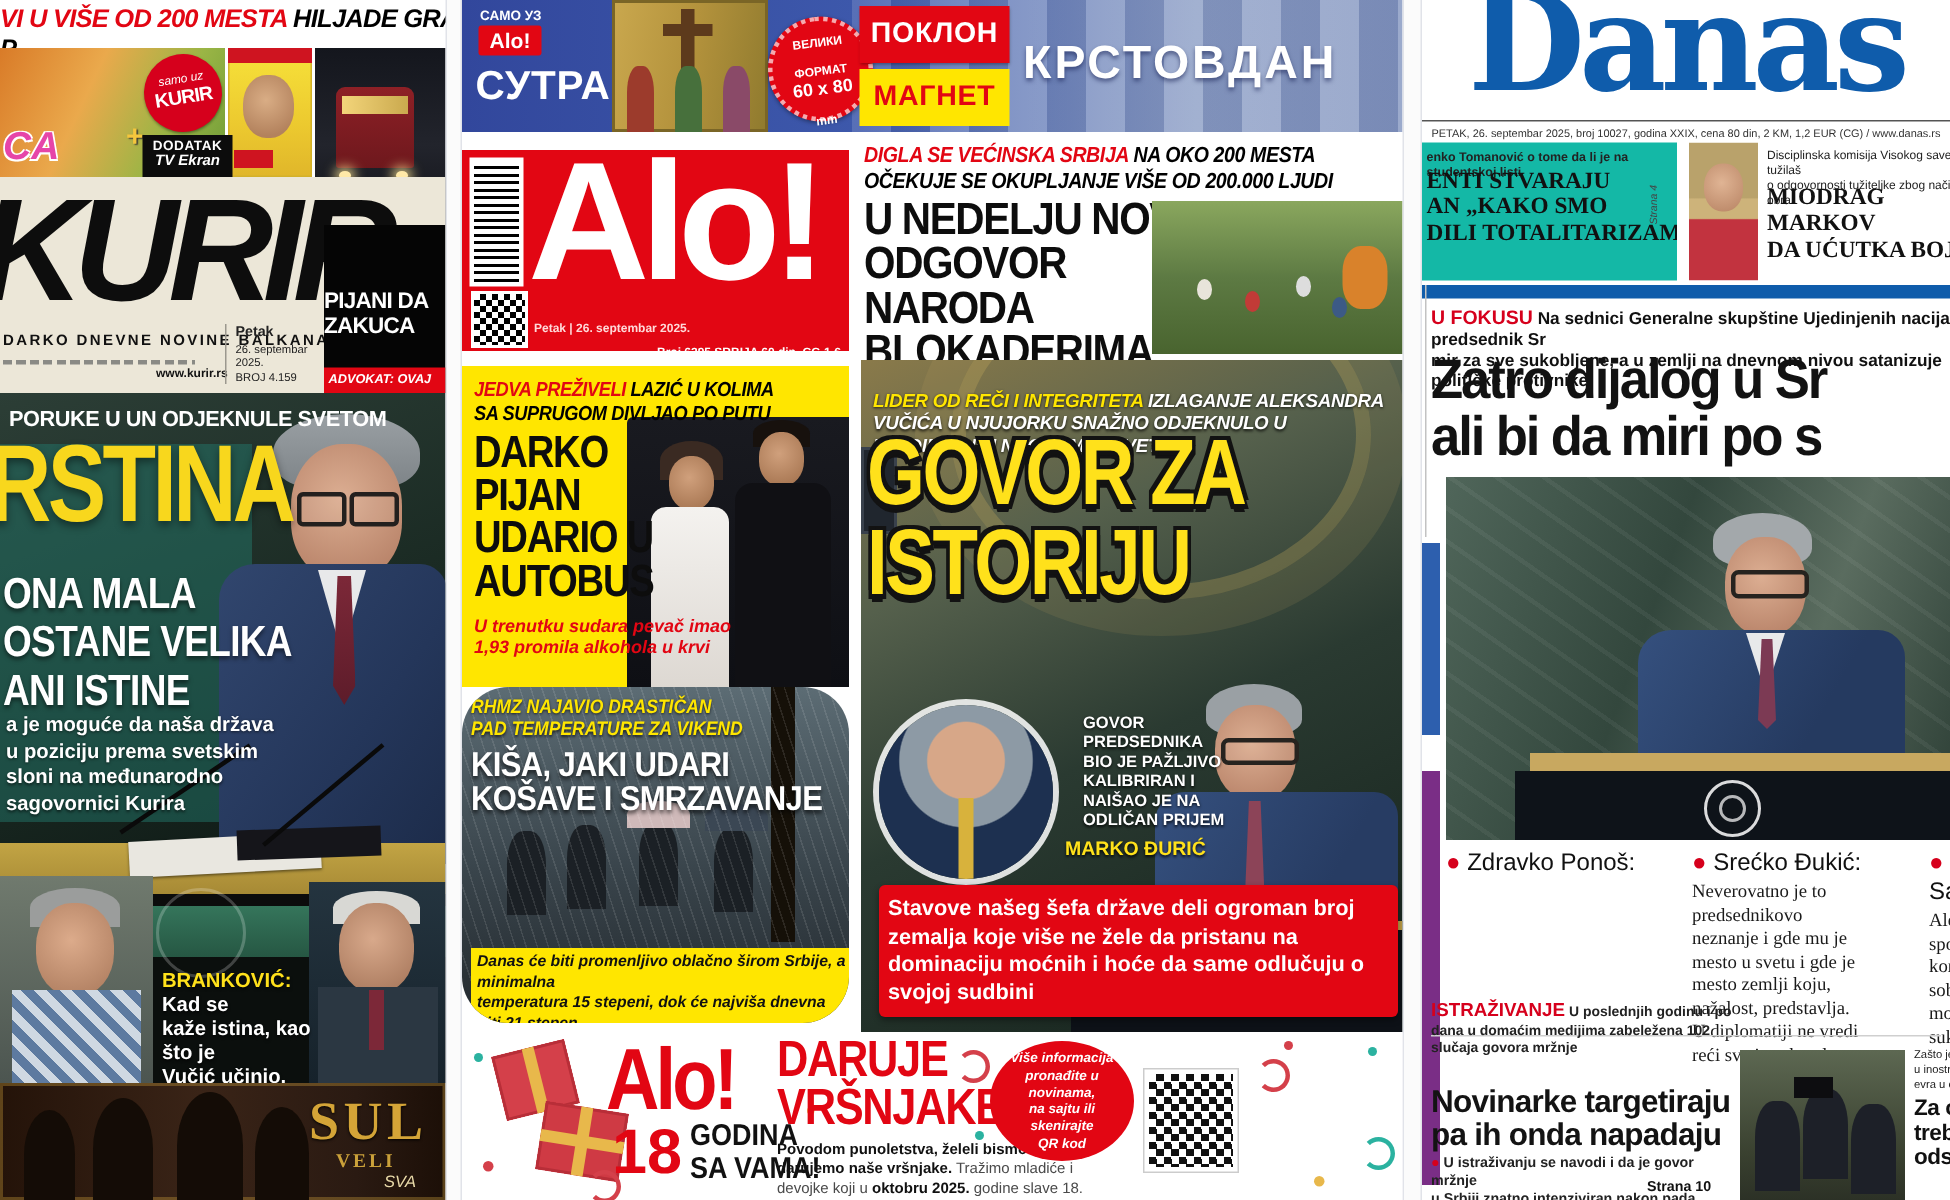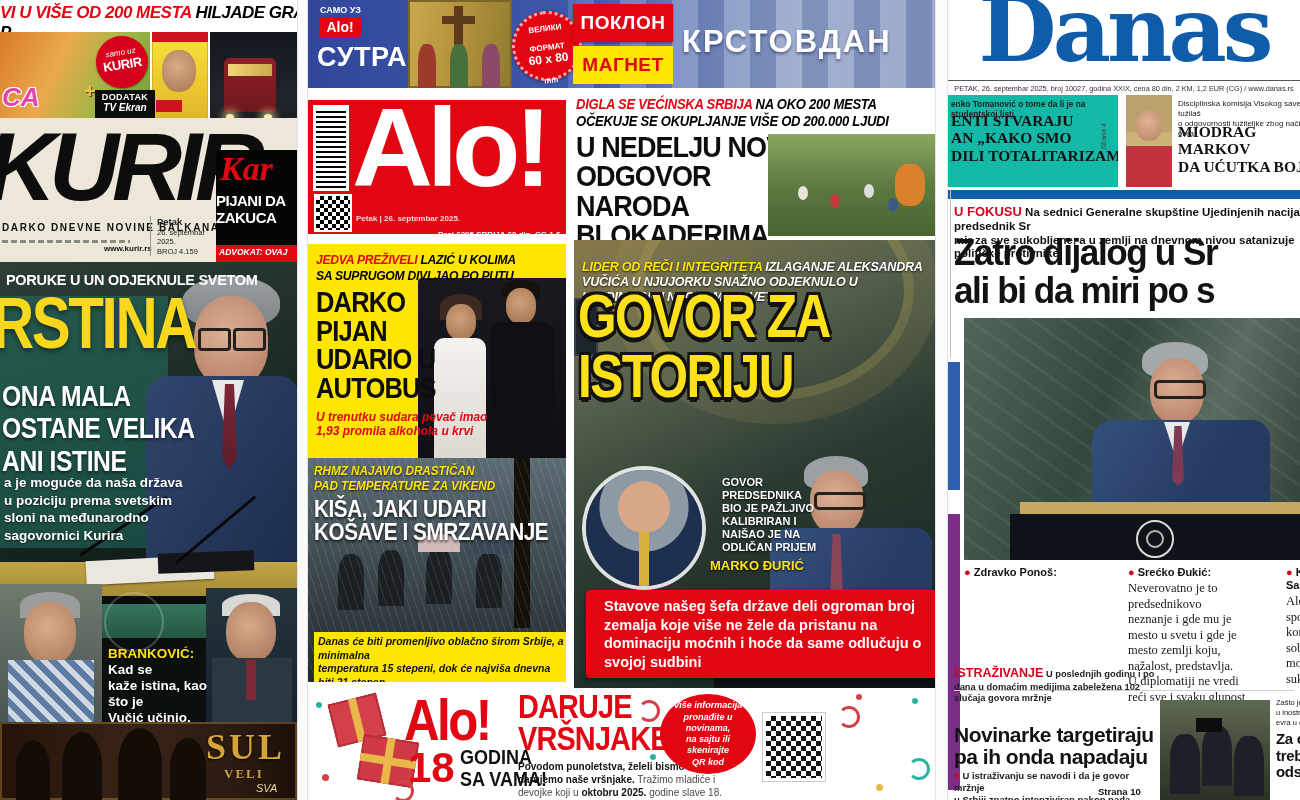--- a/index.html
+++ b/index.html
@@ -121,21 +121,21 @@
   .a-dk{left:8px;top:8px;font-size:13.5px;font-weight:900;font-style:italic;line-height:1.15;width:260px;letter-spacing:-.3px;}
   .a-dh{left:8px;top:44px;font-size:30px;font-weight:900;color:#0d0d0d;line-height:.95;letter-spacing:-1px;width:150px;}
   .a-ds{left:8px;top:166px;font-size:12px;font-weight:800;font-style:italic;color:#e20613;line-height:1.2;width:250px;}
   .a-couple{left:110px;top:34px;width:148px;height:180px;background:linear-gradient(#191a20,#0e0f14);overflow:hidden;border-radius:4px 0 0 0;}
   .a-couple .wf,.a-couple .mf{position:absolute;width:30px;height:36px;border-radius:46%;background:radial-gradient(circle at 45% 40%,#d0a07c,#a67551 85%);}
   .a-couple .wf{left:28px;top:26px;} .a-couple .mf{left:88px;top:10px;}
   .a-couple .wh{position:absolute;left:22px;top:16px;width:42px;height:26px;border-radius:50% 50% 0 0;background:#3a2a22;}
   .a-couple .wd{position:absolute;left:16px;top:60px;width:52px;height:120px;border-radius:10px 10px 0 0;background:linear-gradient(#f4f2ef,#ddd8d2);}
   .a-couple .mh{position:absolute;left:84px;top:2px;width:38px;height:18px;border-radius:50% 50% 0 0;background:#17110d;}
   .a-couple .mb{position:absolute;left:72px;top:44px;width:64px;height:136px;border-radius:12px 12px 0 0;background:#101014;}
-  .a-weather{left:0;top:458px;width:258px;height:224px;background:linear-gradient(#5c6c74,#39444b 55%,#23292e);overflow:hidden;}
+  .a-weather{left:0;top:458px;width:258px;height:224px;background:linear-gradient(#5c6c74,#39444b 55%,#23292e);overflow:hidden;border-radius:31px;}
   .a-rain{left:0;top:0;width:258px;height:224px;background:repeating-linear-gradient(72deg,rgba(255,255,255,.10) 0 1px,transparent 1px 7px);}
   .a-tree{left:206px;top:0;width:16px;height:170px;background:#151008;}
   .a-wp1,.a-wp2,.a-wp3,.a-wp4{position:absolute;width:26px;height:56px;border-radius:40% 40% 0 0;background:#1b2025;}
   .a-wp1{left:30px;top:96px;} .a-wp2{left:70px;top:92px;} .a-wp3{left:118px;top:90px;} .a-wp4{left:168px;top:94px;}
   .a-um1,.a-um2{position:absolute;width:42px;height:18px;border-radius:50% 50% 0 0;}
   .a-um1{left:110px;top:76px;background:#cfb9b9;} .a-um2{left:162px;top:78px;background:#3b4754;}
   .a-wk{left:6px;top:6px;font-size:13px;font-weight:900;font-style:italic;color:#ffe600;line-height:1.15;width:260px;text-shadow:0 1px 2px rgba(0,0,0,.7);}
   .a-wh2{left:6px;top:40px;font-size:23px;font-weight:900;color:#fff;line-height:1.02;letter-spacing:-.5px;width:280px;text-shadow:0 2px 3px rgba(0,0,0,.7);}
   .a-wbox{left:6px;top:174px;width:246px;background:#ffe600;color:#111;font-size:10.5px;font-weight:800;font-style:italic;line-height:1.3;padding:3px 4px;}
   .a-govor{left:266px;top:240px;width:361px;height:448px;background:linear-gradient(155deg,#8a7a4a,#55604c 28%,#2a3a31 55%,#1b2922 85%);overflow:hidden;}
@@ -146,21 +146,21 @@
   .a-vhair{left:230px;top:216px;width:64px;height:34px;border-radius:50% 50% 30% 30%;background:#9aa0a4;}
   .a-vface{left:236px;top:230px;width:54px;height:64px;border-radius:46%;background:radial-gradient(circle at 45% 40%,#dcae92,#b9846a 82%);}
   .a-vgl{left:240px;top:252px;width:46px;height:12px;border:3px solid #26231f;border-radius:5px;background:rgba(255,255,255,.05);}
   .a-vsuit{left:196px;top:288px;width:162px;height:122px;border-radius:20px 16px 0 0;background:linear-gradient(120deg,#35507e,#273c63 65%);}
   .a-vtie{left:256px;top:294px;width:13px;height:70px;background:#8c4458;clip-path:polygon(20% 0,80% 0,100% 90%,50% 100%,0 90%);}
   .a-podium{left:140px;top:374px;width:221px;height:74px;background:#0d1117;border-top:6px solid #b99a45;}
   .a-djuric{left:12px;top:230px;width:116px;height:116px;border-radius:50%;background:radial-gradient(circle at 50% 32%,#d7a788 0 26%,#8d9aa5 27% 45%,#1d3050 46% 100%);box-shadow:0 0 0 4px rgba(255,255,255,.85);overflow:hidden;}
   .a-djuric .tie{position:absolute;left:53px;top:62px;width:10px;height:54px;background:#d8b23c;}
   .a-gq{left:148px;top:236px;width:120px;font-size:11px;font-weight:900;color:#fff;line-height:1.18;text-shadow:0 1px 2px rgba(0,0,0,.85);}
   .a-gqn{left:136px;top:318px;font-size:13px;font-weight:900;color:#ffe11b;text-shadow:0 1px 2px rgba(0,0,0,.85);}
-  .a-redbox{left:12px;top:350px;width:334px;background:#e20613;border-radius:4px;color:#fff;font-size:14.5px;font-weight:800;line-height:1.28;padding:7px 18px;box-shadow:0 2px 4px rgba(0,0,0,.4);}
+  .a-redbox{left:12px;top:350px;width:334px;background:#e20613;border-radius:4px;color:#fff;font-size:14.5px;font-weight:800;line-height:1.28;padding:7px 6px;box-shadow:0 2px 4px rgba(0,0,0,.4);}
   .a-promo{left:0;top:688px;width:627px;height:112px;background:#fff;overflow:hidden;}
   .a-g1{left:24px;top:10px;width:50px;height:44px;background:#d4404a;transform:rotate(-14deg);box-shadow:inset 0 0 0 2px #b82e38;}
   .a-g1 .r{position:absolute;left:21px;top:0;width:8px;height:44px;background:#e8b84b;}
   .a-g2{left:52px;top:50px;width:56px;height:46px;background:#cf3a44;transform:rotate(9deg);box-shadow:inset 0 0 0 2px #b82e38;}
   .a-g2 .r{position:absolute;left:24px;top:0;width:8px;height:46px;background:#e8b84b;}
   .a-g2 .r2{position:absolute;left:0;top:19px;width:56px;height:8px;background:#e8b84b;}
   .conf{position:absolute;border-radius:50%;}
   .swirl{position:absolute;width:16px;height:16px;border:3px solid #d4404a;border-radius:50%;border-left-color:transparent;}
   .a-palo{left:96px;top:-2px;font-size:58px;font-weight:900;color:#e20613;letter-spacing:-3px;width:130px;}
   .a-p18{left:100px;top:56px;font-size:42px;font-weight:900;color:#e20613;}
@@ -197,21 +197,21 @@
   .d-vshirt{left:200px;top:104px;width:26px;height:40px;background:#e8e9ea;clip-path:polygon(0 0,100% 0,50% 100%);}
   .d-vtie{left:208px;top:108px;width:12px;height:60px;background:#7c3a54;clip-path:polygon(20% 0,80% 0,100% 90%,50% 100%,0 90%);}
   .d-pod1{left:56px;top:184px;width:280px;height:12px;background:#c8a860;}
   .d-pod2{left:46px;top:196px;width:290px;height:46px;background:#0e1319;}
   .d-un{left:172px;top:202px;width:34px;height:34px;border-radius:50%;border:2px solid rgba(255,255,255,.85);}
   .d-un::after{content:"";position:absolute;left:8px;top:8px;width:14px;height:14px;border-radius:50%;border:2px solid rgba(255,255,255,.7);}
   .d-thin{left:2px;top:190px;width:1px;height:168px;background:#c2c2c2;}
   .d-sblue{left:0;top:362px;width:12px;height:128px;background:#2d5fae;}
   .d-spur{left:0;top:514px;width:12px;height:276px;background:#7a2e86;}
   .d-q{position:absolute;top:566px;}
-  .d-qn{font-size:11px;font-weight:700;color:#111;line-height:1.2;}
+  .d-qn{font-size:16px;font-weight:400;color:#111;line-height:1.2;}
   .d-qn .b{color:#d6001c;}
   .d-qt{font-family:"Liberation Serif","DejaVu Serif",serif;font-size:12.5px;color:#1a1a1a;line-height:1.24;margin-top:2px;}
   .d-div{left:6px;top:690px;width:340px;height:1px;background:#cfcfcf;}
   .d-istr{left:6px;top:666px;width:202px;font-size:9.3px;font-weight:700;color:#222;line-height:1.25;}
   .d-istr .l{color:#d6001c;font-weight:900;font-size:12.5px;}
   .d-bh{left:6px;top:724px;font-size:21px;font-weight:900;color:#131313;line-height:1.05;letter-spacing:-.5px;width:210px;}
   .d-bullet{left:6px;top:770px;width:198px;font-size:9.5px;font-weight:700;color:#222;line-height:1.25;}
   .d-bullet .b{color:#d6001c;}
   .d-strana10{left:150px;top:786px;font-size:9.5px;font-weight:900;color:#111;}
   .d-press{left:212px;top:700px;width:110px;height:100px;background:linear-gradient(#5d6852,#39402f 70%,#2c3126);overflow:hidden;}
@@ -254,21 +254,20 @@
     <div class="abs k-tag">DARKO DNEVNE NOVINE BALKANA</div>
     <div class="abs k-price"></div>
     <div class="abs k-site">www.kurir.rs</div>
     <div class="abs k-info">
       <div class="d1">Petak</div>
       <div class="d2">26. septembar 2025.</div>
       <div class="d3">BROJ 4.159</div>
     </div>
   </div>
   <div class="abs k-kar">
-    <div class="t">Kar</div>
     <div class="l pre">PIJANI DA
 ZAKUCA</div>
     <div class="a">ADVOKAT: OVAJ</div>
   </div>
   <div class="abs k-main">
     <div class="abs k-panel"></div>
     <div class="abs k-hair"></div>
     <div class="abs k-face"></div>
     <div class="abs k-gl1"></div>
     <div class="abs k-gl2"></div>

